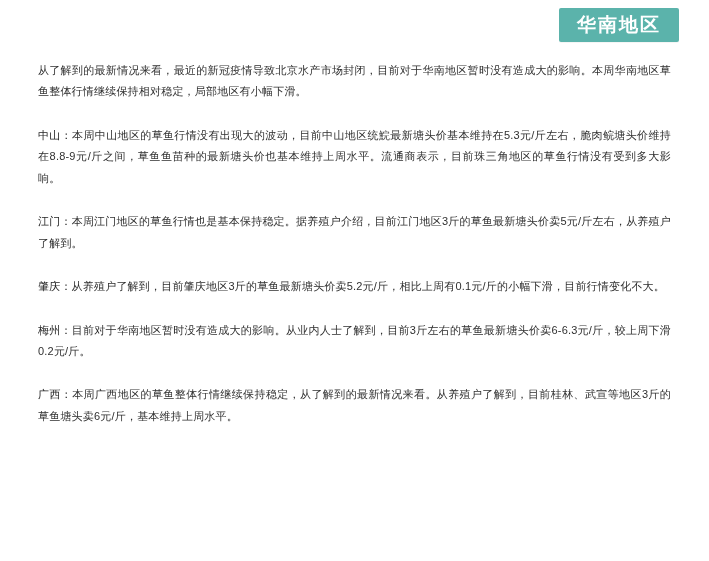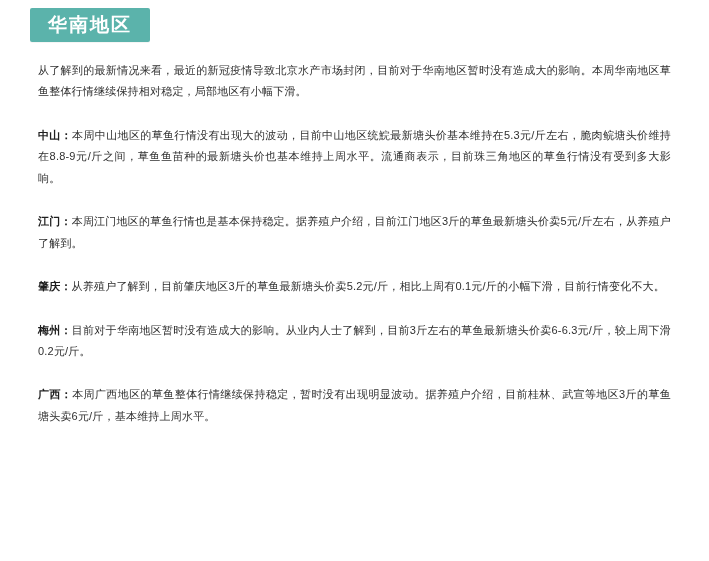--- a/index.html
+++ b/index.html
@@ -16,21 +16,21 @@
   }
   .page {
     position: relative;
     width: 709px;
     height: 561px;
     box-sizing: border-box;
     padding: 0 30px;
   }
   .header {
     display: flex;
-    justify-content: flex-start;
+    justify-content: flex-end;
     align-items: center;
     padding-top: 8px;
     padding-bottom: 18px;
   }
   .title-badge {
     background: #5bb3ab;
     color: #ffffff;
     font-size: 19px;
     font-weight: bold;
     letter-spacing: 2px;
@@ -51,21 +51,21 @@
     color: #2f2f2f;
     letter-spacing: 0.2px;
   }
   p.para:last-child {
     margin-bottom: 0;
   }
   .lead {
     text-indent: 0;
   }
   .city {
-    font-weight: bold;
+    font-weight: normal;
     color: #1e1e1e;
   }
 </style>
 </head>
 <body>
 
 <div class="page">
 
   <div class="header">
     <div class="title-badge">华南地区</div>
@@ -85,17 +85,17 @@
 
     <p class="para">
       <span class="city">肇庆：</span><span>从养殖户了解到，目前肇庆地区3斤的草鱼最新塘头价卖5.2元/斤，相比上周有0.1元/斤的小幅下滑，目前行情变化不大。</span>
     </p>
 
     <p class="para">
       <span class="city">梅州：</span><span>目前对于华南地区暂时没有造成大的影响。从业内人士了解到，目前3斤左右的草鱼最新塘头价卖6-6.3元/斤，较上周下滑0.2元/斤。</span>
     </p>
 
     <p class="para">
-      <span class="city">广西：</span><span>本周广西地区的草鱼整体行情继续保持稳定，暂时没有出现明显波动。据养殖户介绍，目前桂林、武宣等地区3斤的草鱼塘头卖6元/斤，基本维持上周水平。</span>
+      <span class="city">广西：</span><span>本周广西地区的草鱼整体行情继续保持稳定，从了解到的最新情况来看。从养殖户了解到，目前桂林、武宣等地区3斤的草鱼塘头卖6元/斤，基本维持上周水平。</span>
     </p>
 
   </div>
 </div>
 
 </body></html>

